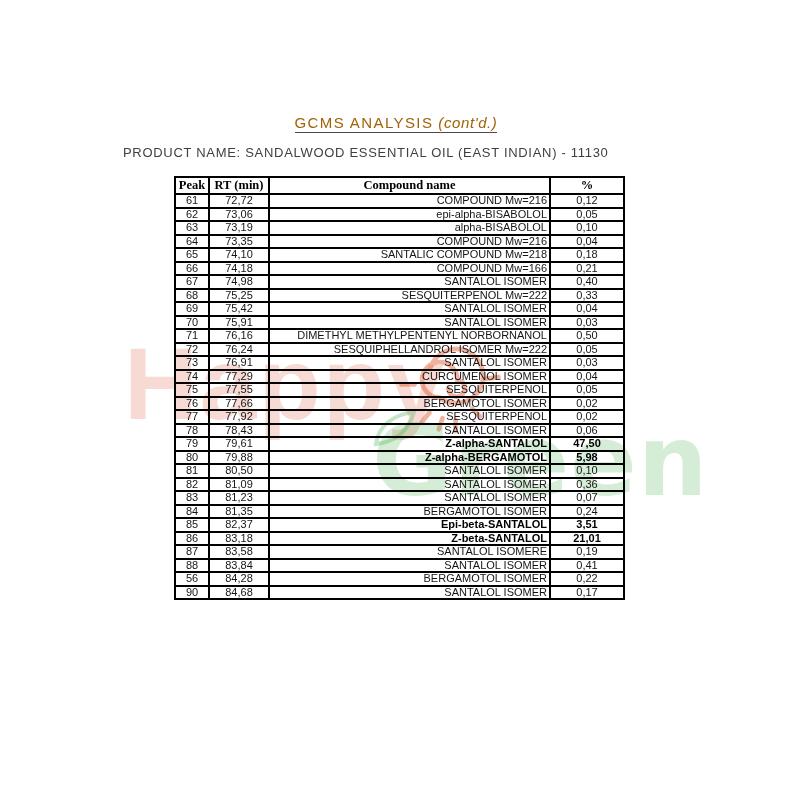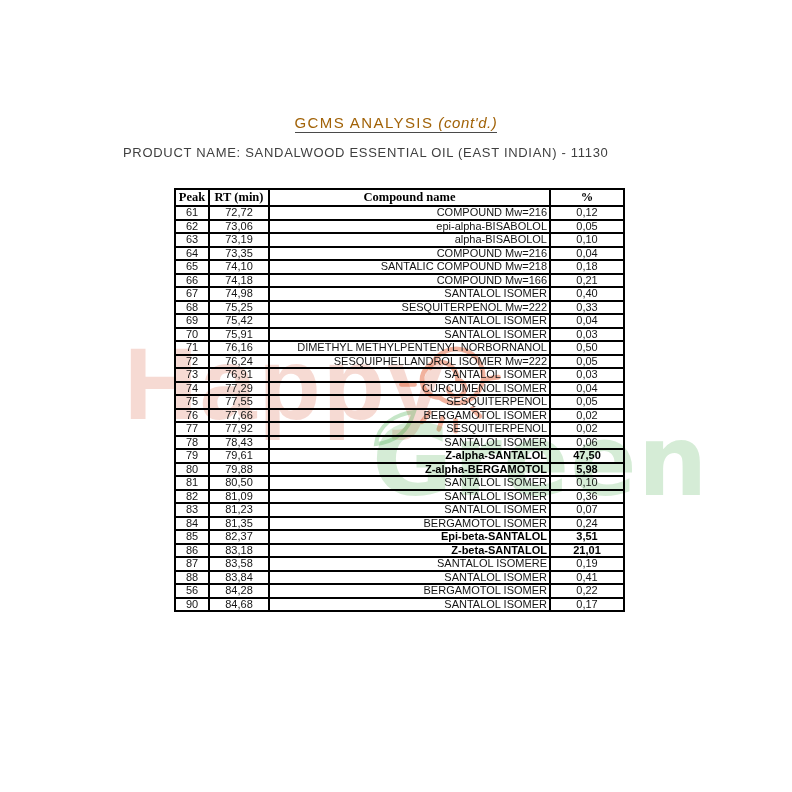--- a/index.html
+++ b/index.html
@@ -57,21 +57,21 @@
     opacity: 0.45;
   }
   .wm-leaf {
     position: absolute; left: 372px; top: 408px;
     width: 46px; height: 40px;
     opacity: 0.30;
   }
 
   
   table.gcms {
-    position: absolute; left: 174px; top: 188px;
+    position: absolute; left: 174px; top: 176px;
     width: 449px;
     border-collapse: collapse;
     table-layout: fixed;
     z-index: 1;
     background: transparent;
   }
   .gcms th, .gcms td {
     border: 2px solid #000;
     overflow: hidden;
     white-space: nowrap;

